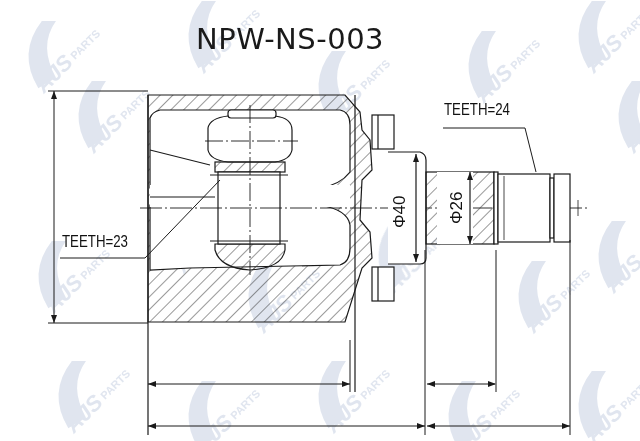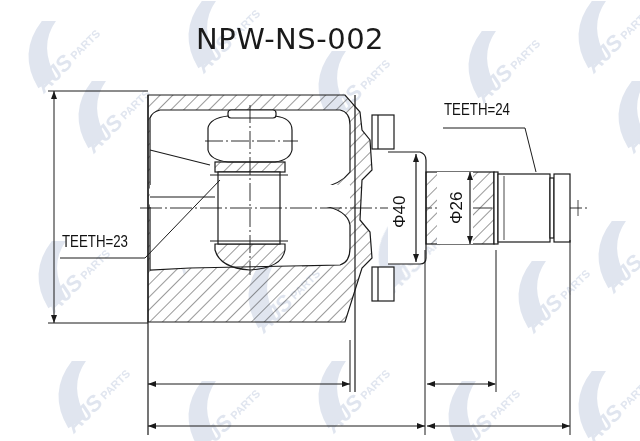--- a/index.html
+++ b/index.html
@@ -142,19 +142,19 @@
     <polygon points="148,426 156,423 156,429"></polygon>
     <polygon points="425,426 417,423 417,429"></polygon>
     <polygon points="427,384 435,381 435,387"></polygon>
     <polygon points="496,384 488,381 488,387"></polygon>
     <polygon points="427,426 435,423 435,429"></polygon>
     <polygon points="570,426 562,423 562,429"></polygon>
   </g>
 </svg>
 </div>
 
-<div class="title">NPW-NS-002</div>
+<div class="title">NPW-NS-003</div>
 
 <div class="label" style="left:444px; top:100px;">TEETH=24</div>
 <div class="label" style="left:62px; top:232px;">TEETH=23</div>
 
 <div class="dim" style="left:390px; top:228px;">Φ40</div>
 <div class="dim" style="left:447px; top:224px;">Φ26</div>
 
 </body></html>

